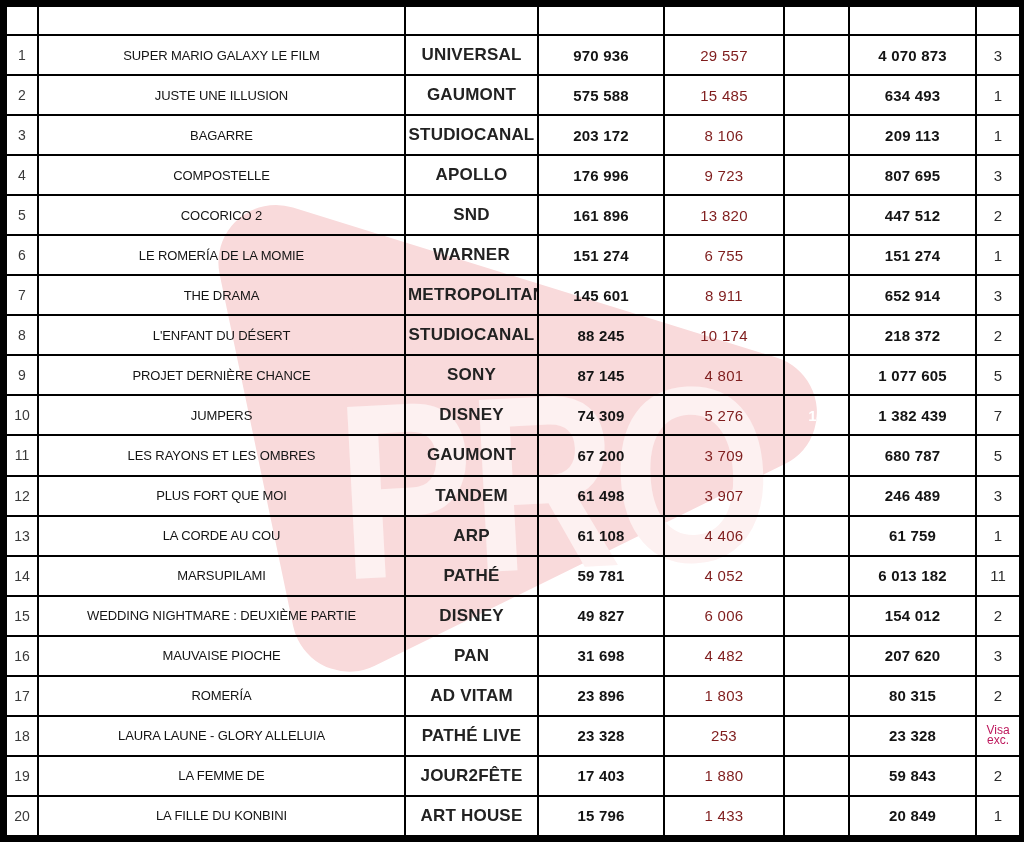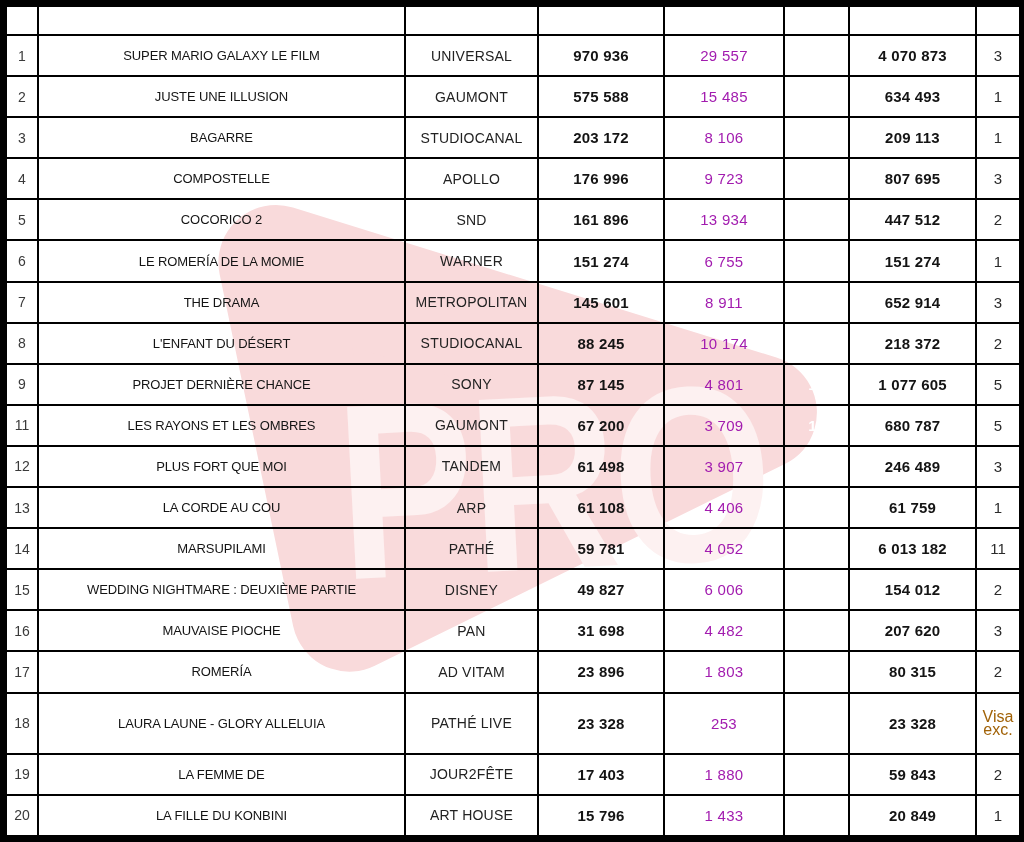--- a/index.html
+++ b/index.html
@@ -26,27 +26,27 @@
     padding:0 2px;background:transparent;overflow:hidden;
   }
   thead th{
     background:#fa3d3d;color:#fff;
     height:27px;font-size:15px;font-weight:bold;
     border-bottom:3px solid #000;letter-spacing:.3px;
   }
   tbody td{font-size:15px;color:#141414;}
   td.c-rank{font-size:14px;font-weight:400;color:#3a3a3a;}
   td.c-film{font-weight:normal;font-size:13px;letter-spacing:-0.1px;}
-  td.c-dist{font-size:14px;font-weight:400;color:#222;letter-spacing:.2px;}
+  td.c-dist{font-size:17px;font-weight:700;color:#222;letter-spacing:.2px;}
   td.c-entries{font-weight:bold;letter-spacing:.2px;}
-  td.c-seances{font-weight:400;color:#a21caf;letter-spacing:.3px;}
+  td.c-seances{font-weight:400;color:#7f1d1d;letter-spacing:.3px;}
   td.c-moy{background:#fa3d3d;color:#fff;font-weight:bold;}
   td.c-cumul{font-weight:bold;letter-spacing:.2px;}
   td.c-s{font-weight:400;color:#2b2b2b;}
-  td.small-note{font-size:16px;line-height:.82;white-space:pre-line;color:#a16207;}
+  td.small-note{font-size:12px;line-height:.82;white-space:pre-line;color:#be185d;}
 </style>
 </head>
 <body>
 
 <div class="sheet">
 
   <svg class="watermark" width="1014" height="832" viewBox="0 0 1014 832">
     <g transform="rotate(-3 515 425)">
       <path d="M 280 245 L 755 420 L 335 600 Z" fill="#f9dadb" stroke="#f9dadb" stroke-width="115" stroke-linejoin="round" stroke-linecap="round"></path>
       <text transform="translate(330,565) scale(0.82,1)" font-size="250" font-weight="bold" letter-spacing="-6" fill="#fdf1f1" font-family="Liberation Sans, sans-serif">PRO</text>
@@ -115,21 +115,21 @@
           <td class="c-seances">9 723</td>
           <td class="c-moy">18</td>
           <td class="c-cumul">807 695</td>
           <td class="c-s">3</td>
         </tr>
         <tr>
           <td class="c-rank">5</td>
           <td class="c-film">COCORICO 2</td>
           <td class="c-dist">SND</td>
           <td class="c-entries">161 896</td>
-          <td class="c-seances">13 934</td>
+          <td class="c-seances">13 820</td>
           <td class="c-moy">12</td>
           <td class="c-cumul">447 512</td>
           <td class="c-s">2</td>
         </tr>
         <tr>
           <td class="c-rank">6</td>
           <td class="c-film">LE ROMERÍA DE LA MOMIE</td>
           <td class="c-dist">WARNER</td>
           <td class="c-entries">151 274</td>
           <td class="c-seances">6 755</td>
@@ -159,20 +159,30 @@
         </tr>
         <tr>
           <td class="c-rank">9</td>
           <td class="c-film">PROJET DERNIÈRE CHANCE</td>
           <td class="c-dist">SONY</td>
           <td class="c-entries">87 145</td>
           <td class="c-seances">4 801</td>
           <td class="c-moy">18</td>
           <td class="c-cumul">1 077 605</td>
           <td class="c-s">5</td>
+        </tr>
+        <tr>
+          <td class="c-rank">10</td>
+          <td class="c-film">JUMPERS</td>
+          <td class="c-dist">DISNEY</td>
+          <td class="c-entries">74 309</td>
+          <td class="c-seances">5 276</td>
+          <td class="c-moy">14</td>
+          <td class="c-cumul">1 382 439</td>
+          <td class="c-s">7</td>
         </tr>
         <tr>
           <td class="c-rank">11</td>
           <td class="c-film">LES RAYONS ET LES OMBRES</td>
           <td class="c-dist">GAUMONT</td>
           <td class="c-entries">67 200</td>
           <td class="c-seances">3 709</td>
           <td class="c-moy">18</td>
           <td class="c-cumul">680 787</td>
           <td class="c-s">5</td>

